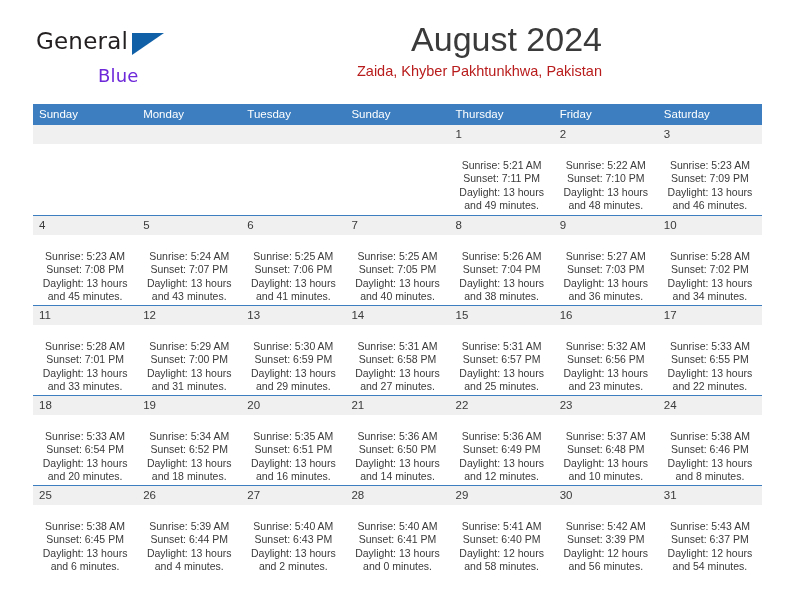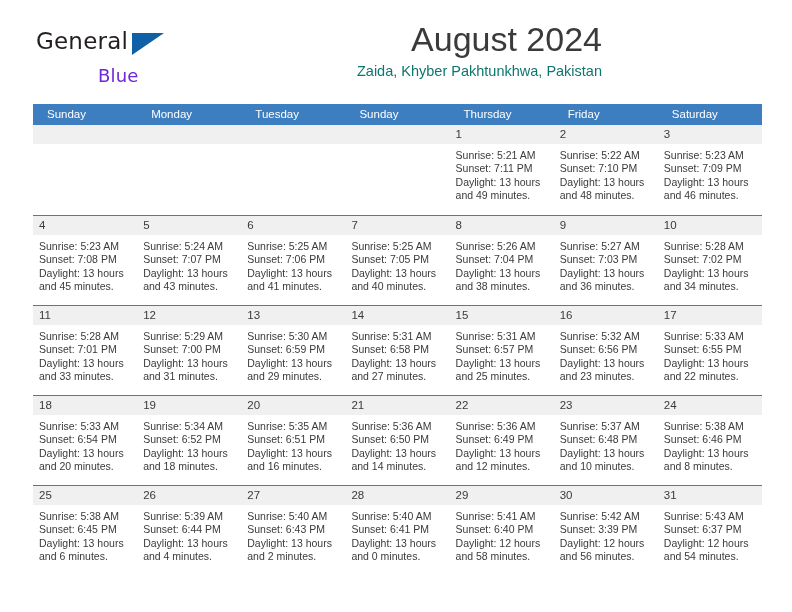--- a/index.html
+++ b/index.html
@@ -70,21 +70,21 @@
   }
   .cal-title {
     font-size: 34px;
     color: #3a3a3a;
     font-weight: normal;
     line-height: 34px;
     font-family: "Liberation Sans", sans-serif;
   }
   .cal-subtitle {
     font-size: 14.5px;
-    color: #0f766e;
+    color: #b91c1c;
     line-height: 22px;
     margin-top: 4px;
     font-family: "Liberation Sans", sans-serif;
   }
 
   
   .calendar {
     position: absolute;
     left: 33px;
     top: 104px;
@@ -93,21 +93,21 @@
   .weekday-row {
     display: flex;
     background: #3c7ebf;
     height: 21px;
   }
   .weekday {
     flex: 1 1 0;
     color: #ffffff;
     font-size: 11.5px;
     line-height: 21px;
-    padding-left: 14px;
+    padding-left: 6px;
     box-sizing: border-box;
     white-space: nowrap;
   }
   .week-row {
     display: flex;
     height: 90px;
     border-top: 1.5px solid #3c7ebf;
     box-sizing: border-box;
   }
   .week-row.first { border-top: none; }
@@ -120,24 +120,25 @@
   .day-strip {
     background: #f0f0f0;
     height: 19px;
     box-sizing: border-box;
     padding-left: 6px;
     font-size: 11.5px;
     line-height: 19px;
     color: #3a3a3a;
   }
   .day-body {
-    padding: 5px 6px 0 6px;
+    padding: 15px 6px 0 6px;
     font-size: 10.5px;
     line-height: 13.4px;
     color: #3a3a3a;
+    text-align: center;
   }
   .day-body div { white-space: nowrap; }
 </style>
 </head>
 <body>
 
 <div class="page">
 
   <div class="header">
     <div class="brand">

